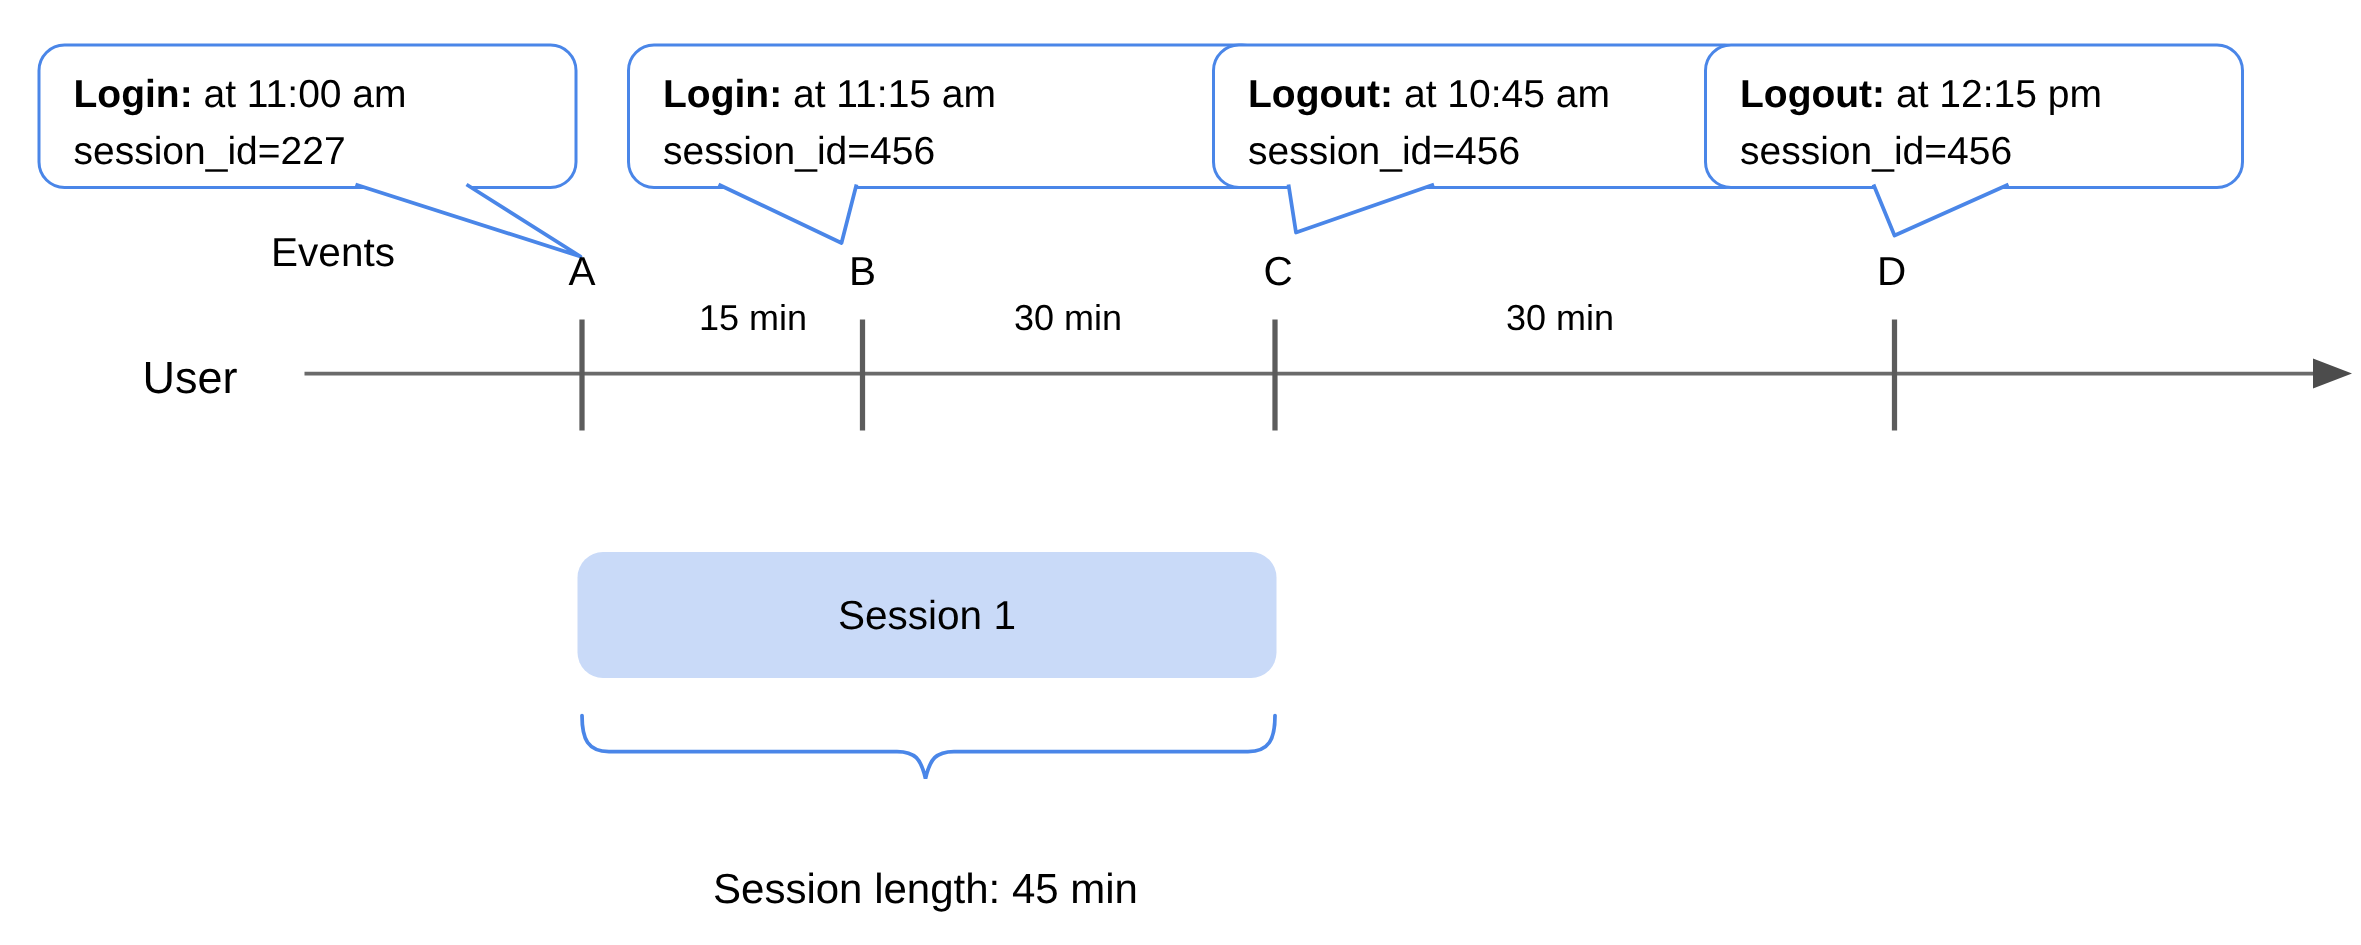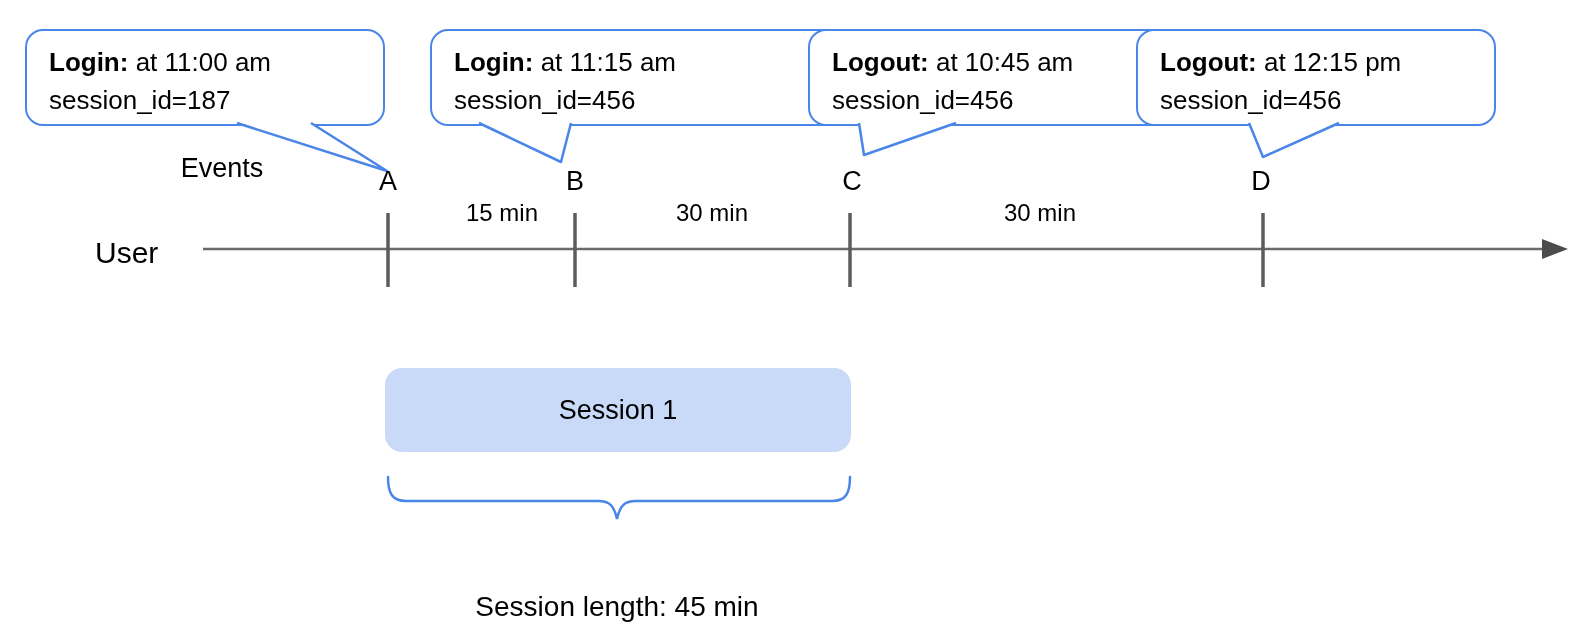--- a/index.html
+++ b/index.html
@@ -24,35 +24,35 @@
     font-size:24px;line-height:28px;z-index:4;
   }
   .events-label{position:absolute;left:222px;top:153px;transform:translateX(-50%);font-size:27px;}
   .user-label{position:absolute;left:95px;top:236px;font-size:30px;}
   .session-box{
     position:absolute;left:385px;top:368px;width:466px;height:84px;
     background:#c9daf8;display:flex;align-items:center;justify-content:center;
     font-size:27px;z-index:1;border-radius:17px;
   }
   .session-length{
-    position:absolute;left:617px;top:591px;transform:translateX(-50%);
+    position:absolute;left:617px;top:577px;transform:translateX(-50%);
     font-size:28px;white-space:nowrap;
   }
 </style>
 </head>
 <body>
 
 <div class="canvas">
 
   <div class="callout" style="left:25px;width:360px;">
     <p><span class="lead">Login:</span><span> at 11:00 am</span></p>
-    <p>session_id=187</p>
+    <p>session_id=227</p>
   </div>
 
-  <div class="callout" style="left:430px;width:428px;">
+  <div class="callout" style="left:418px;width:428px;">
     <p><span class="lead">Login:</span><span> at 11:15 am</span></p>
     <p>session_id=456</p>
   </div>
 
   <div class="callout" style="left:808px;width:360px;">
     <p><span class="lead">Logout:</span><span> at 10:45 am</span></p>
     <p>session_id=456</p>
   </div>
 
   <div class="callout" style="left:1136px;width:360px;">

